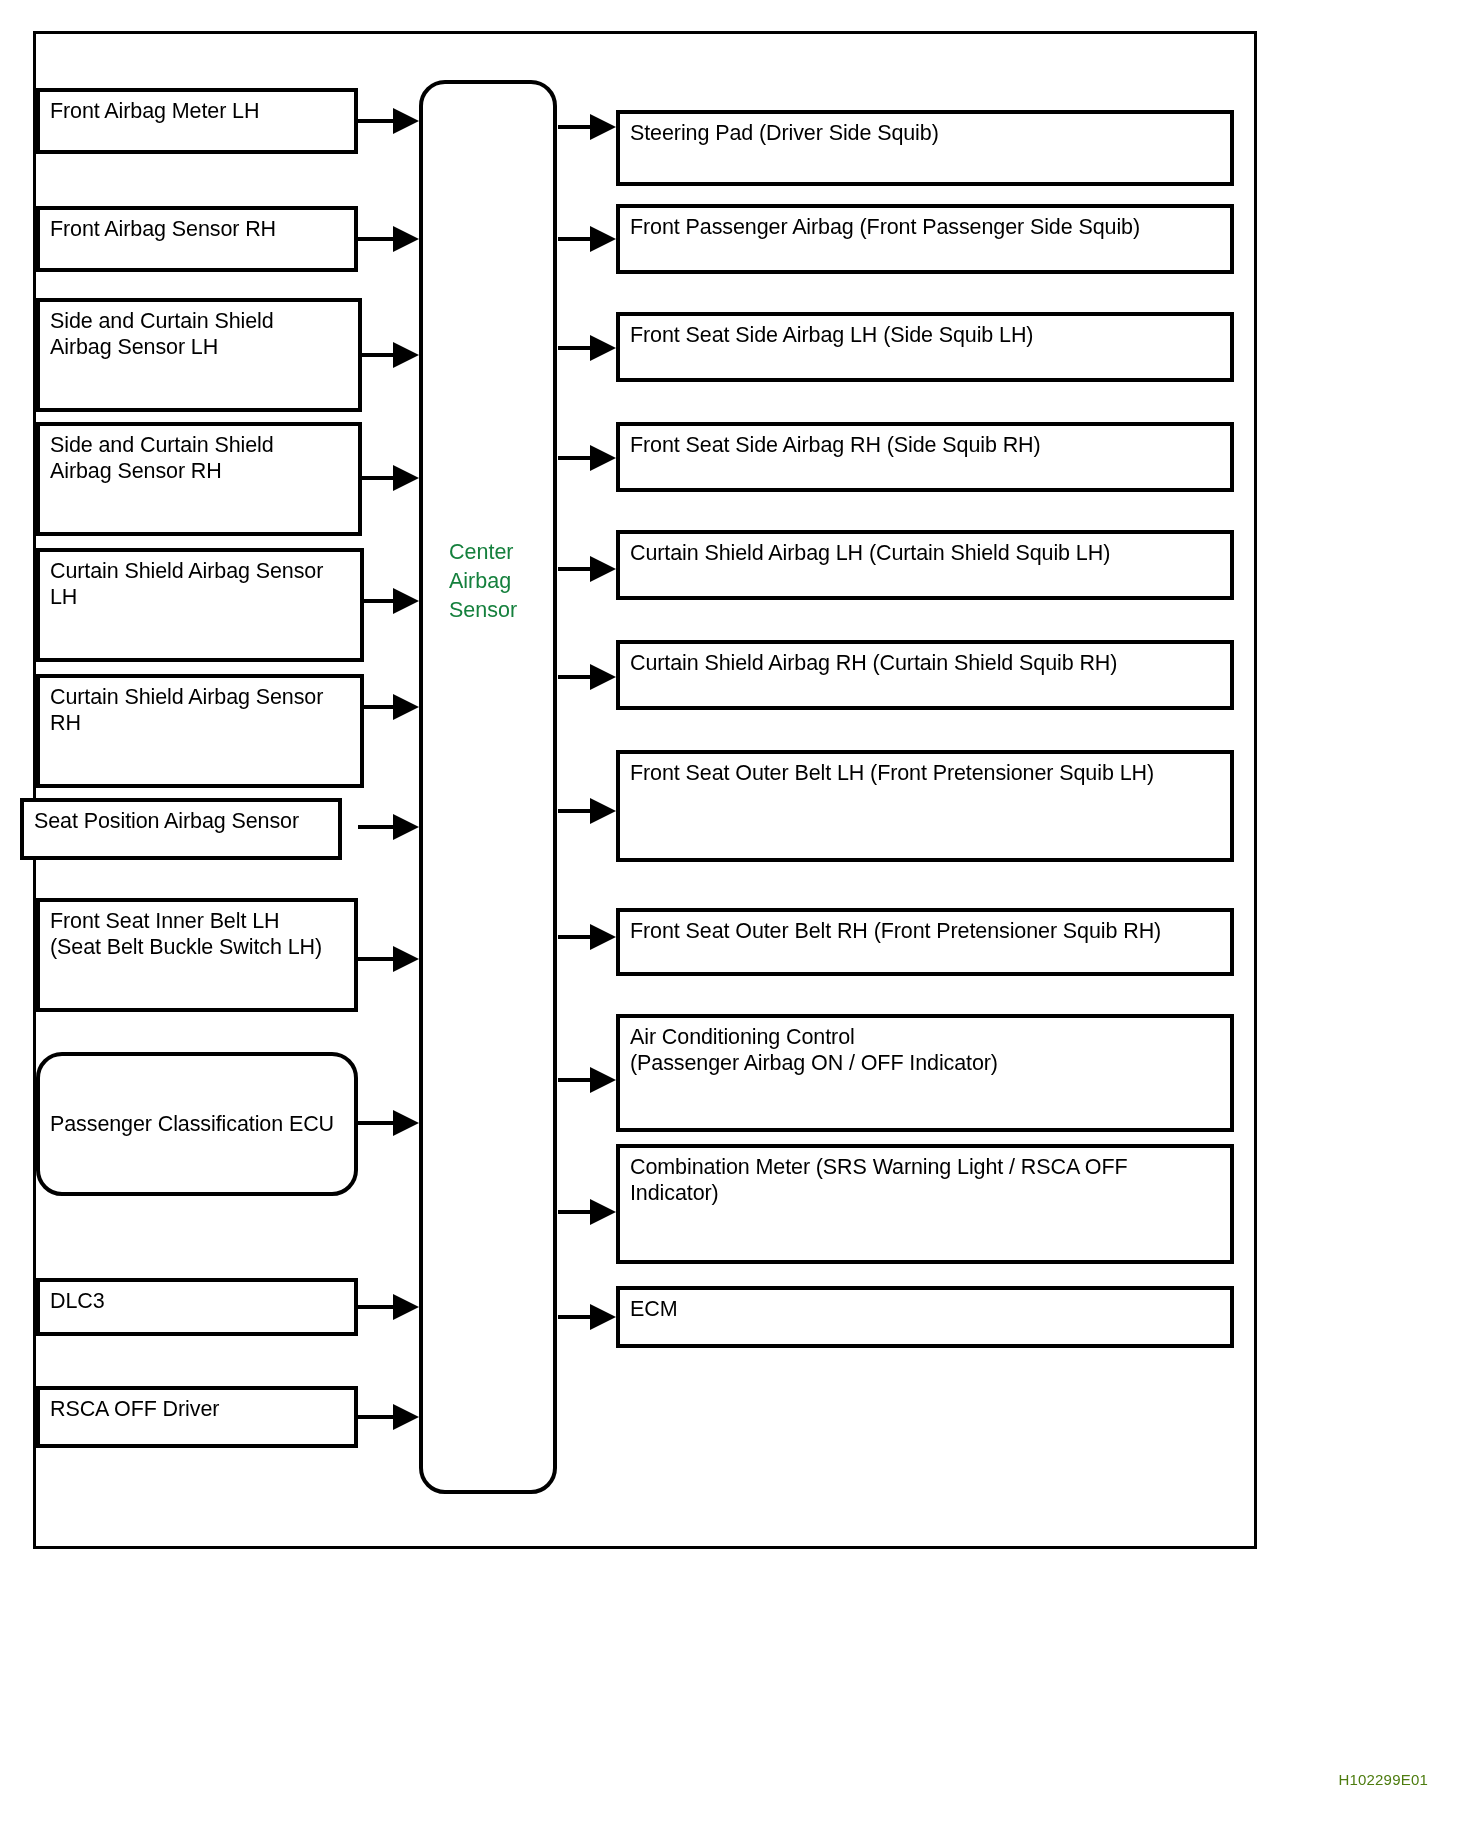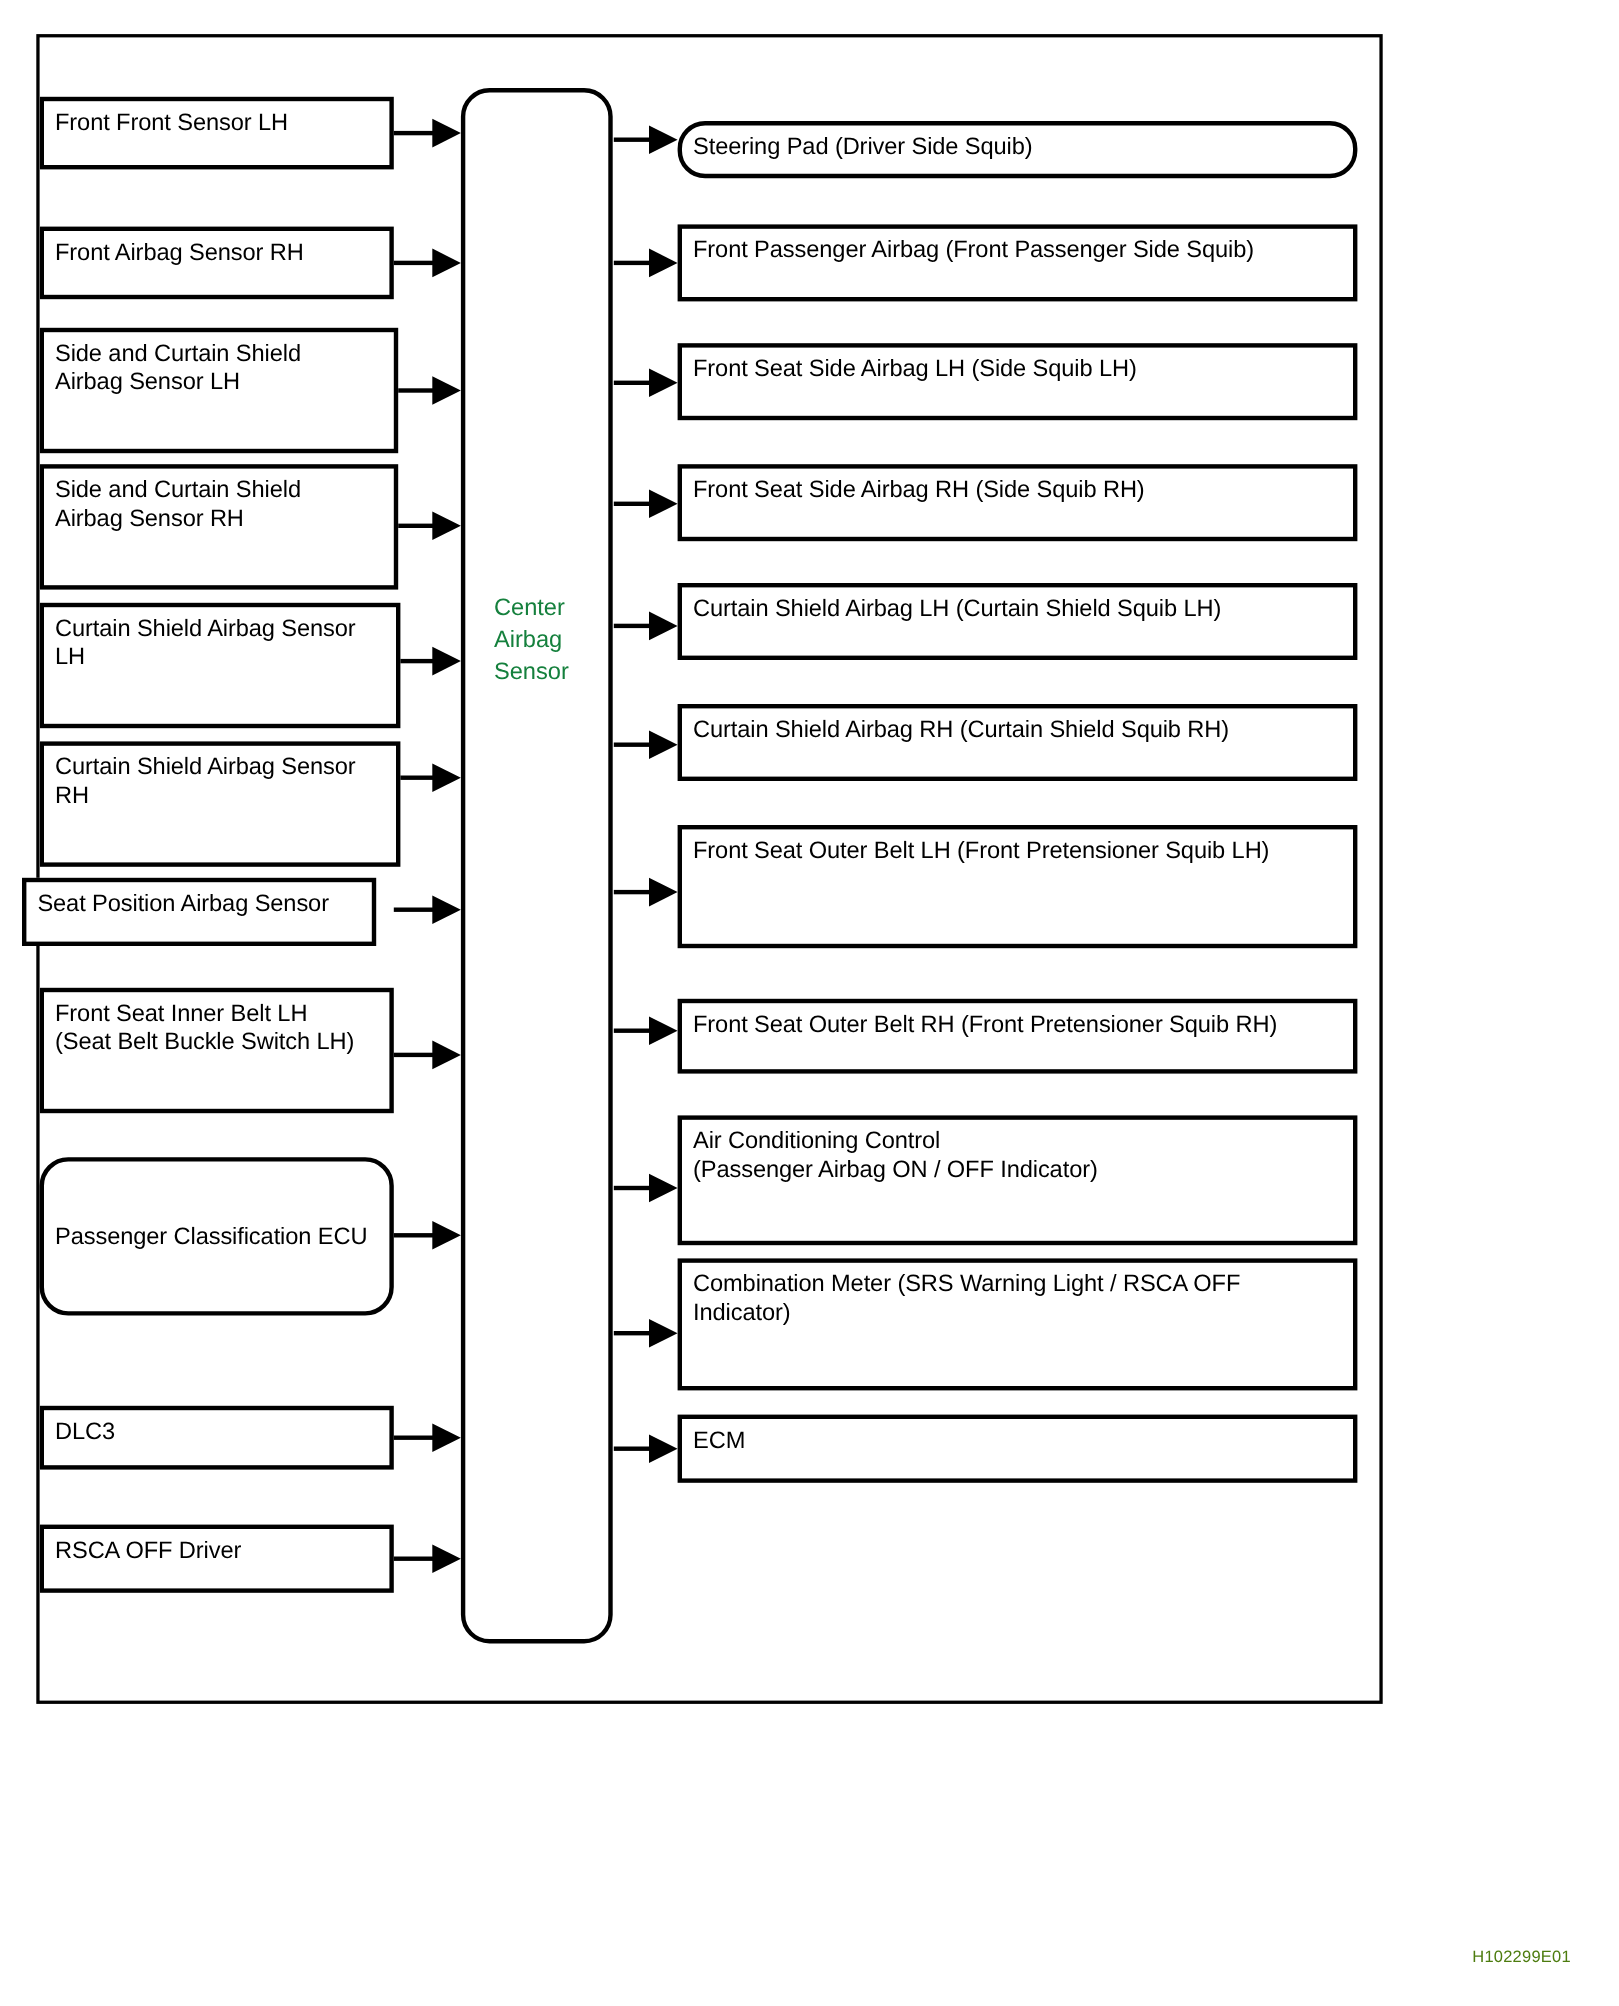--- a/index.html
+++ b/index.html
@@ -94,21 +94,21 @@
     font-size: 15px;
     color: #4d7c0f;
     letter-spacing: 0.2px;
   }
 </style>
 </head>
 <body>
 
 <div id="diagram-frame"></div>
 
-<div class="node" style="left:36px; top:88px; width:322px; height:66px;">Front Front Sensor LH</div>
+<div class="node" style="left:36px; top:88px; width:322px; height:66px;">Front Airbag Meter LH</div>
 
 <div class="node" style="left:36px; top:206px; width:322px; height:66px;">Front Airbag Sensor RH</div>
 
 <div class="node" style="left:36px; top:298px; width:326px; height:114px;">Side and Curtain Shield
 Airbag Sensor LH</div>
 
 <div class="node" style="left:36px; top:422px; width:326px; height:114px;">Side and Curtain Shield
 Airbag Sensor RH</div>
 
 <div class="node" style="left:36px; top:548px; width:328px; height:114px;">Curtain Shield Airbag Sensor
@@ -126,21 +126,21 @@
 
 <div class="node" style="left:36px; top:1278px; width:322px; height:58px;">DLC3</div>
 
 <div class="node" style="left:36px; top:1386px; width:322px; height:62px;">RSCA OFF Driver</div>
 
 <div id="center-node"></div>
 <div id="center-node-label">Center
 Airbag
 Sensor</div>
 
-<div class="node" style="left:616px; top:110px; width:618px; height:52px;border-radius:25px;">Steering Pad (Driver Side Squib)</div>
+<div class="node" style="left:616px; top:110px; width:618px; height:76px;">Steering Pad (Driver Side Squib)</div>
 
 <div class="node" style="left:616px; top:204px; width:618px; height:70px;">Front Passenger Airbag (Front Passenger Side Squib)</div>
 
 <div class="node" style="left:616px; top:312px; width:618px; height:70px;">Front Seat Side Airbag LH (Side Squib LH)</div>
 
 <div class="node" style="left:616px; top:422px; width:618px; height:70px;">Front Seat Side Airbag RH (Side Squib RH)</div>
 
 <div class="node" style="left:616px; top:530px; width:618px; height:70px;">Curtain Shield Airbag LH (Curtain Shield Squib LH)</div>
 
 <div class="node" style="left:616px; top:640px; width:618px; height:70px;">Curtain Shield Airbag RH (Curtain Shield Squib RH)</div>

